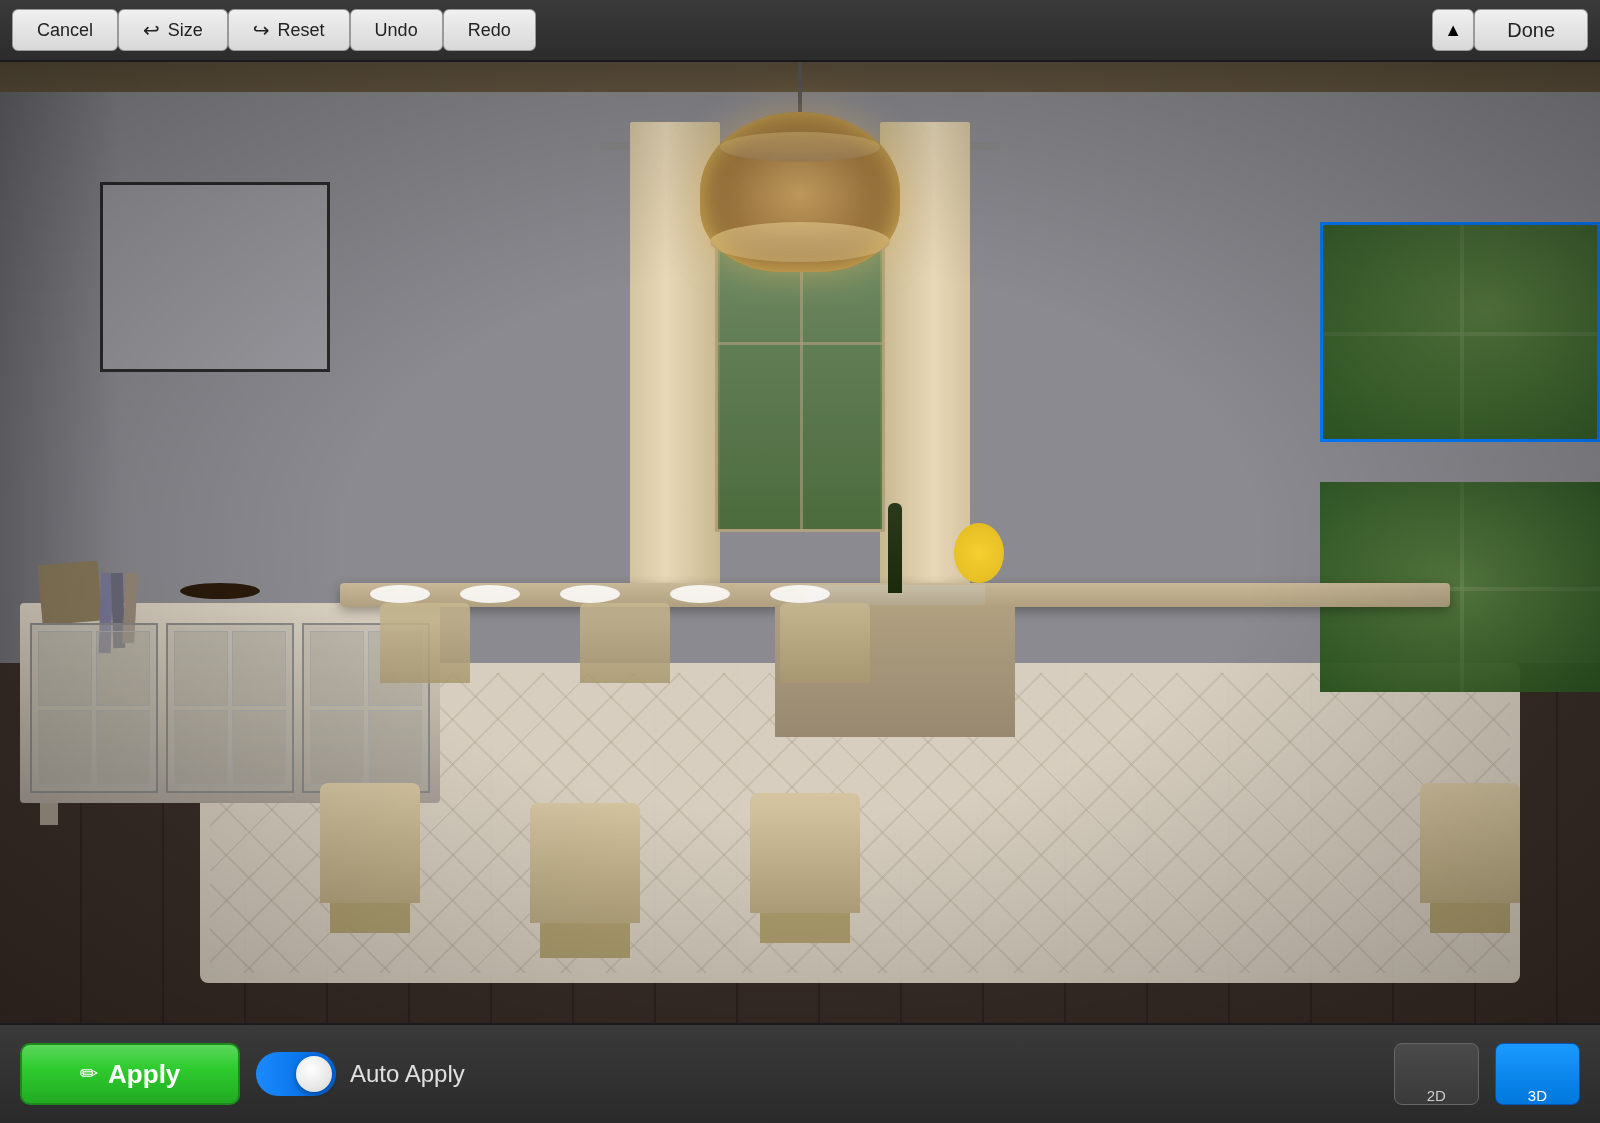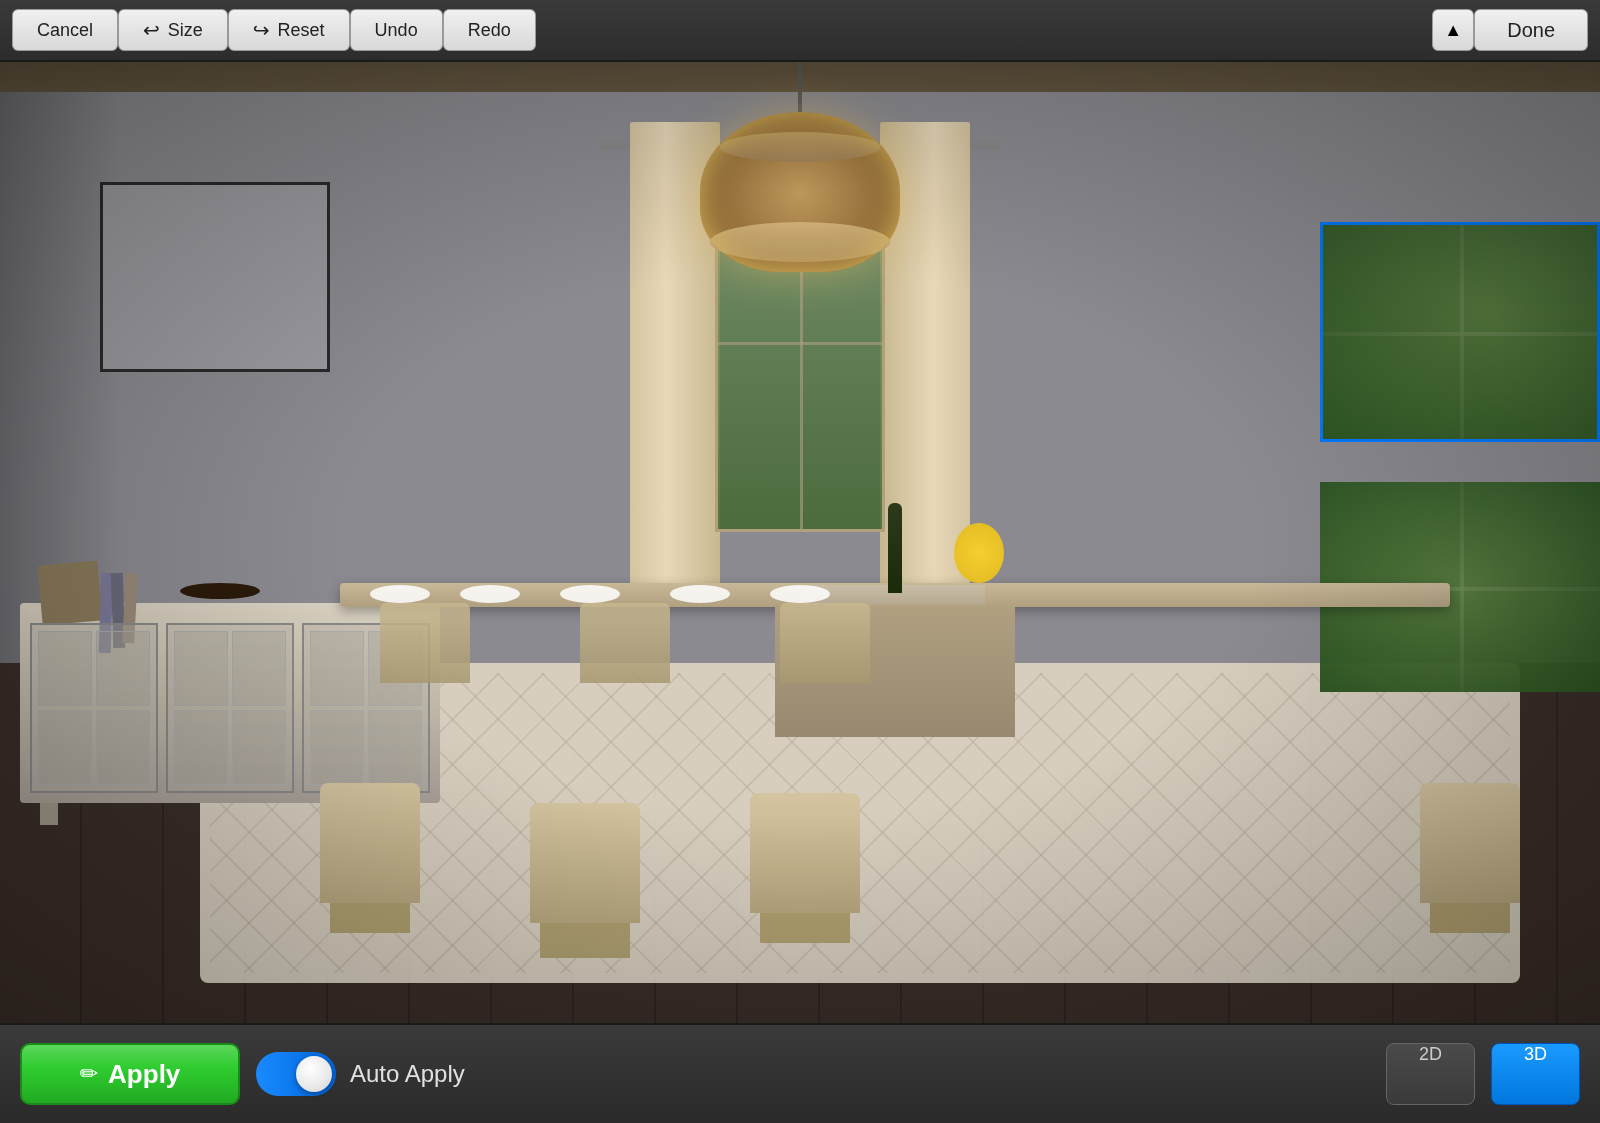--- a/index.html
+++ b/index.html
@@ -388,26 +388,26 @@
     
     .bottom-spacer { flex: 1; }
 
     
     .mode-btn {
       height: 62px;
       padding: 0 32px;
       background: linear-gradient(180deg, #4a4a4a 0%, #3a3a3a 100%);
       border: 1px solid #666;
       border-radius: 8px;
-      font-size: 18px;
+      font-size: 15px;
       font-weight: 500;
       color: #ccc;
       cursor: pointer;
       display: flex;
-      align-items: flex-start;
+      align-items: flex-end;
       justify-content: center;
       flex-shrink: 0;
     }
 
     .mode-btn.active {
       background: linear-gradient(180deg, #1a9aff 0%, #0077dd 100%);
       border-color: #0055bb;
       color: white;
     }
 

